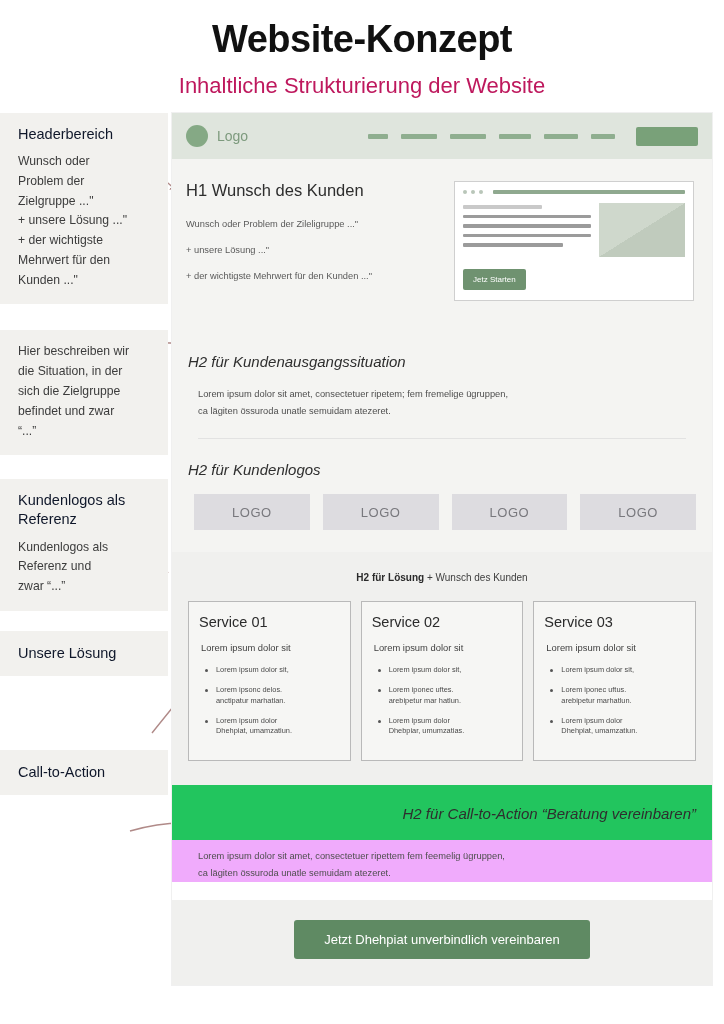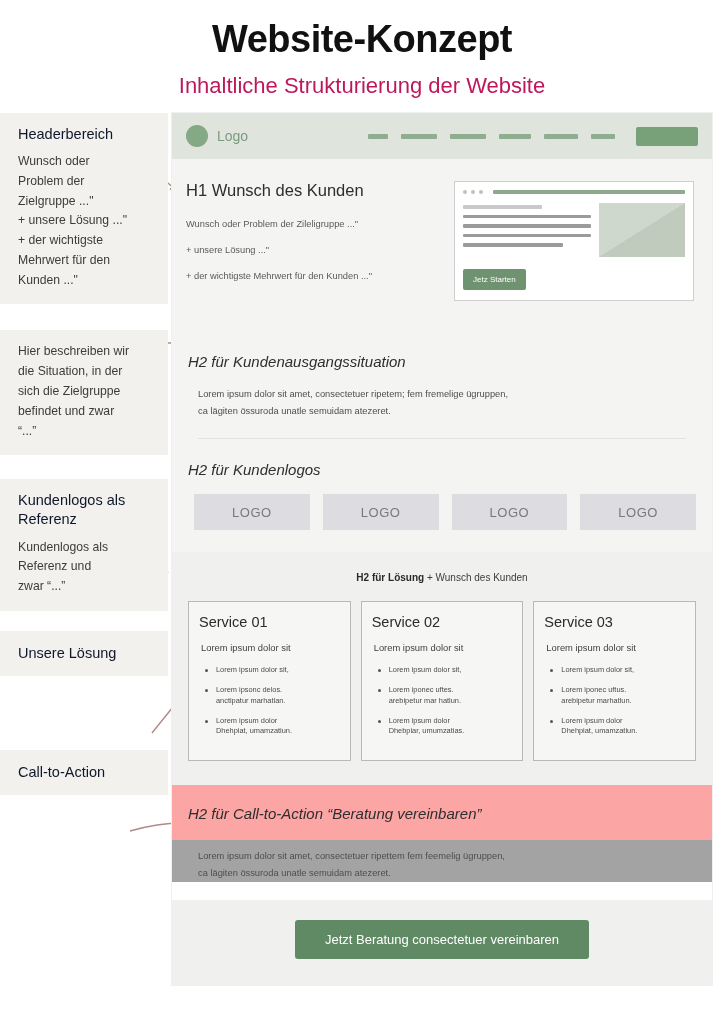--- a/index.html
+++ b/index.html
@@ -226,22 +226,22 @@
   .mk-card-list li::before {
     content: "";
     position: absolute;
     left: 0; top: 4px;
     width: 3px; height: 3px;
     border-radius: 50%;
     background: #555555;
   }
 
   
-  .mk-cta-head { background: #fca5a5; padding: 20px 16px 8px 16px; }
-  .mk-cta-body { background: #a3a3a3; padding: 8px 16px 0 16px; }
+  .mk-cta-head { background: #22c55e; padding: 20px 16px 8px 16px; text-align: right; }
+  .mk-cta-body { background: #f0abfc; padding: 8px 16px 0 16px; }
   .mk-cta-wrap { background: #f0f0ee; padding: 20px 16px 26px 16px; text-align: center; }
   .mk-cta-btn {
     display: inline-block;
     background: #5f8a63;
     color: #ffffff;
     font-size: 13px;
     padding: 12px 30px;
     border-radius: 3px;
   }
 </style>
@@ -414,17 +414,17 @@
     </div>
 
     <div class="mk-cta-head">
       <div class="mk-h2" style="margin-bottom:10px;">H2 für Call-to-Action “Beratung vereinbaren”</div>
     </div>
     <div class="mk-cta-body">
       <div class="mk-body">Lorem ipsum dolor sit amet, consectetuer ripettem fem feemelig ügruppen,
 ca lägiten össuroda unatle semuidam atezeret.</div>
     </div>
     <div class="mk-cta-wrap" style="margin-top:18px;">
-      <div class="mk-cta-btn">Jetzt Beratung consectetuer vereinbaren</div>
+      <div class="mk-cta-btn">Jetzt Dhehpiat unverbindlich vereinbaren</div>
     </div>
 
   </div>
 </div>
 
 </body></html>

